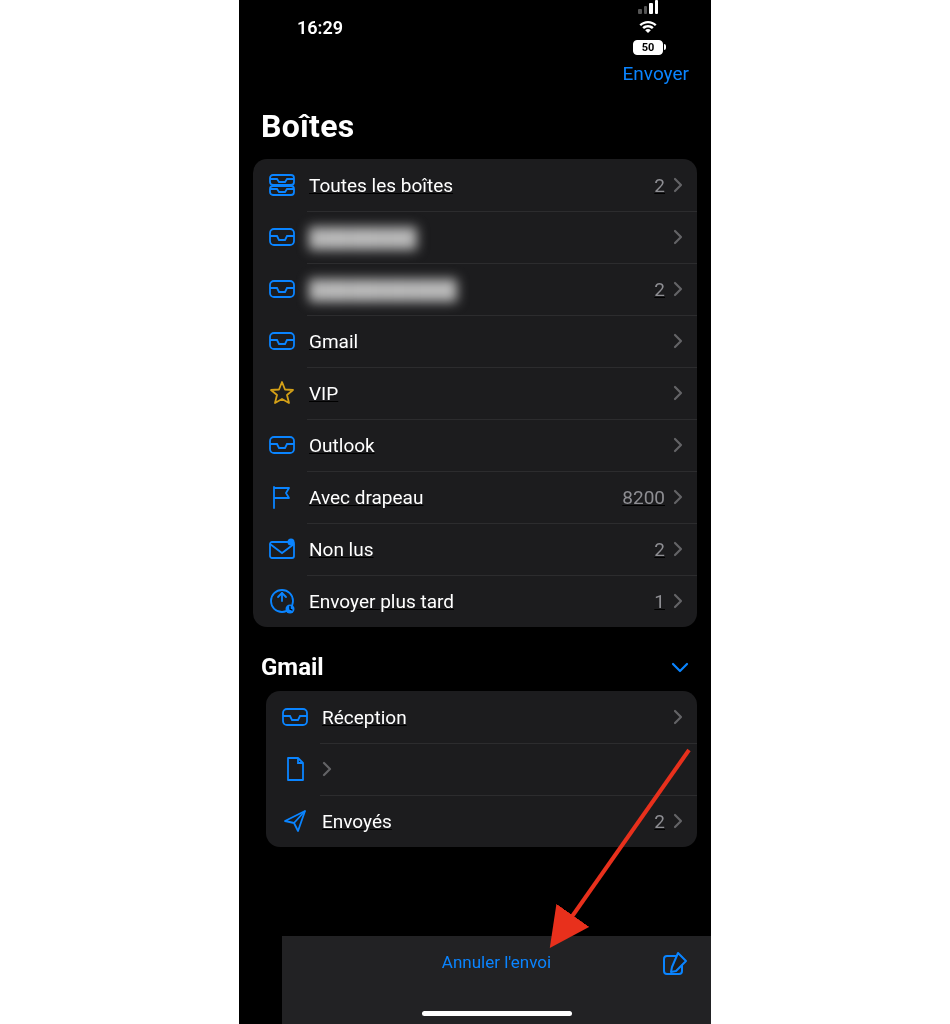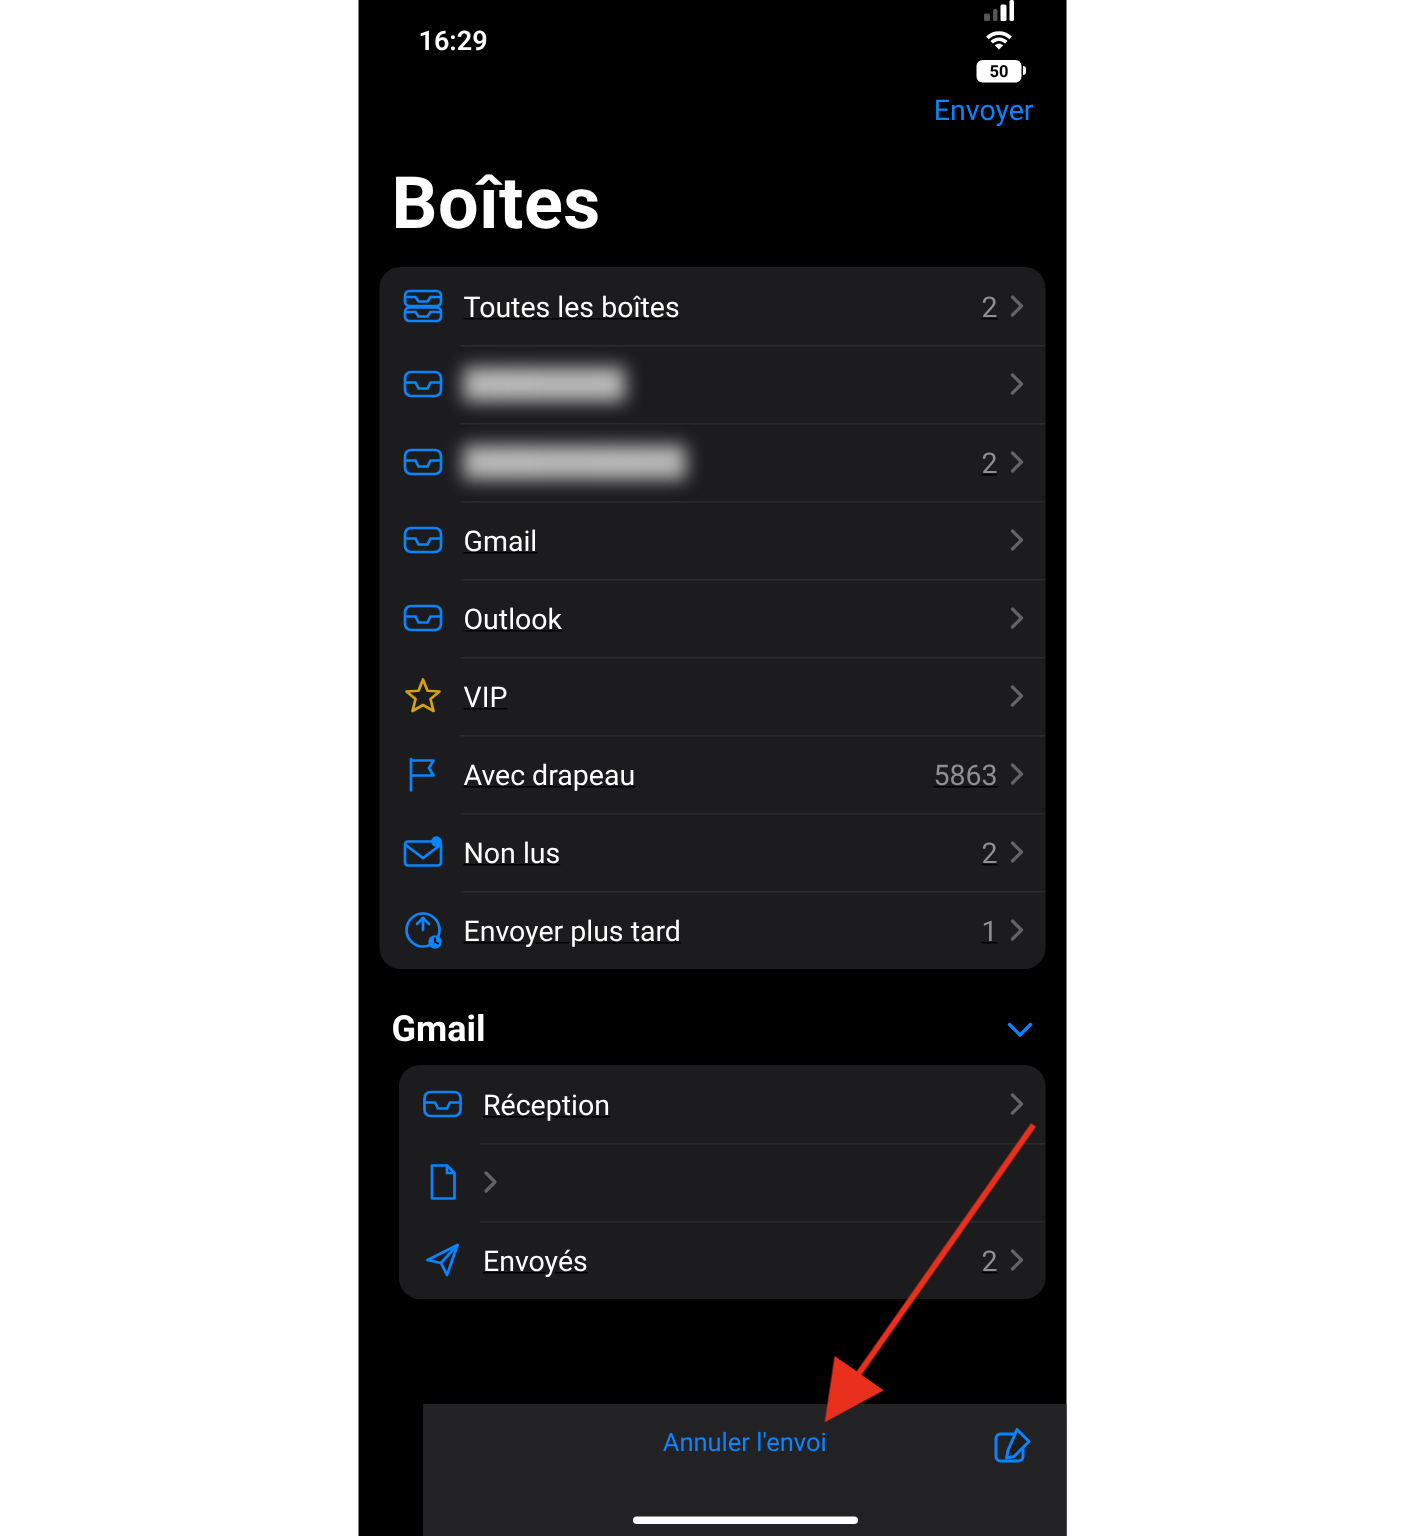--- a/index.html
+++ b/index.html
@@ -19,21 +19,21 @@
     background: #000;
     position: relative;
     overflow: hidden;
   }
   
   .status-bar {
     height: 54px;
     display: flex;
     justify-content: space-between;
     align-items: center;
-    padding: 0 30px;
+    padding: 0 48px;
     color: #fff;
     font-size: 18px;
     font-weight: 600;
   }
   .status-left { padding-left: 10px; }
   .status-right { display: flex; align-items: center; gap: 6px; flex-direction: column; }
   .signal-bars { display: flex; align-items: flex-end; gap: 2px; }
   .signal-bars span { width: 3.5px; background: #fff; border-radius: 1px; }
   .signal-bars span:nth-child(1){height:5px;background:#555}
   .signal-bars span:nth-child(2){height:8px;background:#555}
@@ -67,21 +67,21 @@
     justify-content:flex-end;
     padding: 8px 22px 4px;
   }
   .edit-btn {
     color:#0a84ff;
     font-size:19px;
   }
   
   .page-title {
     color:#fff;
-    font-size:48px;
+    font-size:32px;
     font-weight:700;
     padding: 18px 22px 14px;
     letter-spacing:0.3px;
   }
   
   .group {
     background:#1c1c1e;
     border-radius:14px;
     margin:0 14px;
     overflow:hidden;
@@ -264,54 +264,54 @@
         </span>
         <span class="label">Gmail</span>
         <span class="chevron">
           <svg width="10" height="16" viewBox="0 0 10 16">
             <path d="M2 2 L8 8 L2 14" stroke="#636366" stroke-width="2.2" fill="none" stroke-linecap="round" stroke-linejoin="round"></path>
           </svg>
         </span>
       </div>
       <div class="row">
         <span class="icon">
+          <svg width="26" height="26" viewBox="0 0 26 26">
+            <path d="M13 2 L16 9.5 L24 10 L18 15 L20 23 L13 19 L6 23 L8 15 L2 10 L10 9.5 Z" stroke="#d4a017" stroke-width="1.8" fill="none" stroke-linejoin="round"></path>
+          </svg>
+        </span>
+        <span class="label">VIP</span>
+        <span class="chevron">
+          <svg width="10" height="16" viewBox="0 0 10 16">
+            <path d="M2 2 L8 8 L2 14" stroke="#636366" stroke-width="2.2" fill="none" stroke-linecap="round" stroke-linejoin="round"></path>
+          </svg>
+        </span>
+      </div>
+      <div class="row">
+        <span class="icon">
           <svg width="28" height="20" viewBox="0 0 28 20">
             <rect x="2" y="2" width="24" height="16" rx="4" stroke="#0a84ff" stroke-width="1.8" fill="none"></rect>
             <path d="M2 9 L9 9 L11 13 L17 13 L19 9 L26 9" stroke="#0a84ff" stroke-width="1.8" fill="none"></path>
           </svg>
         </span>
         <span class="label">Outlook</span>
         <span class="chevron">
           <svg width="10" height="16" viewBox="0 0 10 16">
             <path d="M2 2 L8 8 L2 14" stroke="#636366" stroke-width="2.2" fill="none" stroke-linecap="round" stroke-linejoin="round"></path>
           </svg>
         </span>
       </div>
       <div class="row">
         <span class="icon">
           <svg width="26" height="26" viewBox="0 0 26 26">
-            <path d="M13 2 L16 9.5 L24 10 L18 15 L20 23 L13 19 L6 23 L8 15 L2 10 L10 9.5 Z" stroke="#d4a017" stroke-width="1.8" fill="none" stroke-linejoin="round"></path>
-          </svg>
-        </span>
-        <span class="label">VIP</span>
-        <span class="chevron">
-          <svg width="10" height="16" viewBox="0 0 10 16">
-            <path d="M2 2 L8 8 L2 14" stroke="#636366" stroke-width="2.2" fill="none" stroke-linecap="round" stroke-linejoin="round"></path>
-          </svg>
-        </span>
-      </div>
-      <div class="row">
-        <span class="icon">
-          <svg width="26" height="26" viewBox="0 0 26 26">
             <path d="M5 3 L5 24" stroke="#0a84ff" stroke-width="1.8" stroke-linecap="round"></path>
             <path d="M5 4 L20 4 L17 9 L20 14 L5 14" stroke="#0a84ff" stroke-width="1.8" fill="none" stroke-linejoin="round"></path>
           </svg>
         </span>
         <span class="label">Avec drapeau</span>
-        <span class="count">5863</span>
+        <span class="count">8200</span>
         <span class="chevron">
           <svg width="10" height="16" viewBox="0 0 10 16">
             <path d="M2 2 L8 8 L2 14" stroke="#636366" stroke-width="2.2" fill="none" stroke-linecap="round" stroke-linejoin="round"></path>
           </svg>
         </span>
       </div>
       <div class="row">
         <span class="icon">
           <svg width="28" height="22" viewBox="0 0 28 22">
             <rect x="2" y="4" width="24" height="16" rx="2" stroke="#0a84ff" stroke-width="1.8" fill="none"></rect>

